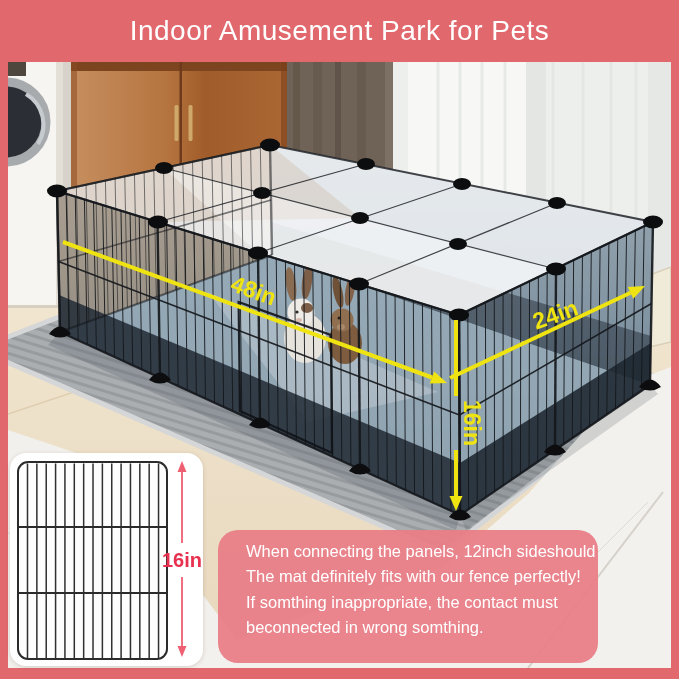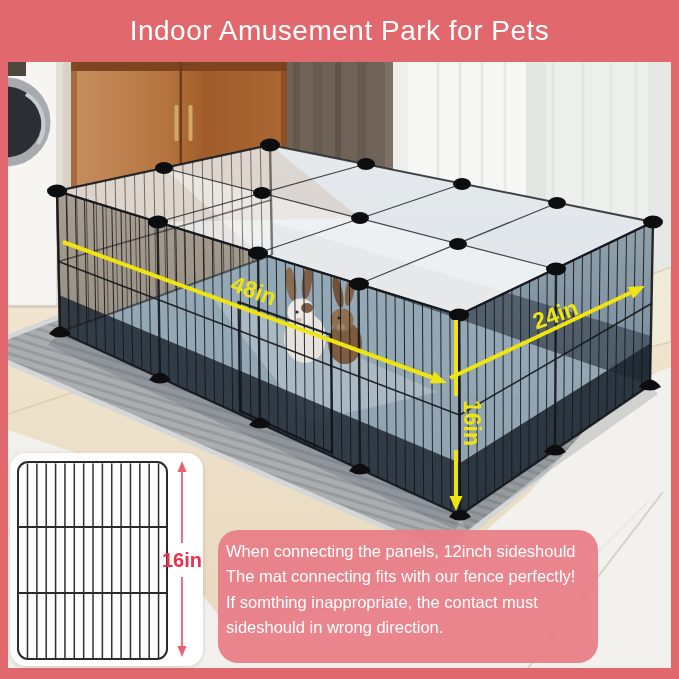--- a/index.html
+++ b/index.html
@@ -7,21 +7,21 @@
         font-family:"Liberation Sans",sans-serif;}
   .banner{position:absolute;left:0;top:0;width:679px;height:62px;display:flex;
           align-items:center;justify-content:center;}
   .banner h1{margin:0;font-size:28px;font-weight:400;color:#ffffff;letter-spacing:.5px;}
   .photo{position:absolute;left:8px;top:62px;width:663px;height:606px;background:#efe9e0;overflow:hidden;}
   .photo svg{position:absolute;left:0;top:0;}
   .inset-card{position:absolute;left:10px;top:453px;width:193px;height:213px;background:#ffffff;
               border-radius:16px;box-shadow:0 1px 4px rgba(80,40,40,.18);z-index:5;}
   .note-card{position:absolute;left:218px;top:530px;width:380px;height:133px;
              background:rgba(233,126,136,0.95);border-radius:20px;z-index:5;
-             padding:9px 0 0 8px;box-sizing:border-box;}
+             padding:9px 0 0 28px;box-sizing:border-box;}
   .note-card p{margin:0;font-size:16.5px;line-height:25.3px;color:#ffffff;white-space:nowrap;}
   text.dim{font-family:"Liberation Sans",sans-serif;font-size:23px;font-weight:700;fill:#efe412;}
   .inset-label{font-family:"Liberation Sans",sans-serif;font-size:20px;font-weight:700;fill:#e8304f;}
 </style>
 </head>
 <body>
 
 <div class="page">
 
   <div class="banner">
@@ -352,18 +352,18 @@
         <line x1="172" y1="124" x2="172" y2="198"></line>
       </g>
       <polygon points="172,8 167.5,19 176.5,19" fill="#ef5f72"></polygon>
       <polygon points="172,204 167.5,193 176.5,193" fill="#ef5f72"></polygon>
       <text class="inset-label" x="172" y="114" text-anchor="middle">16in</text>
     </svg>
   </div>
 
   <div class="note-card">
     <p>When connecting the panels, 12inch sideshould</p>
-    <p>The mat connecting fits with our fence perfectly!</p>
+    <p>The mat definitely fits with our fence perfectly!</p>
     <p>If somthing inappropriate, the contact must</p>
-    <p>sideshould in wrong direction.</p>
+    <p>beconnected in wrong somthing.</p>
   </div>
 
 </div>
 
 </body></html>

